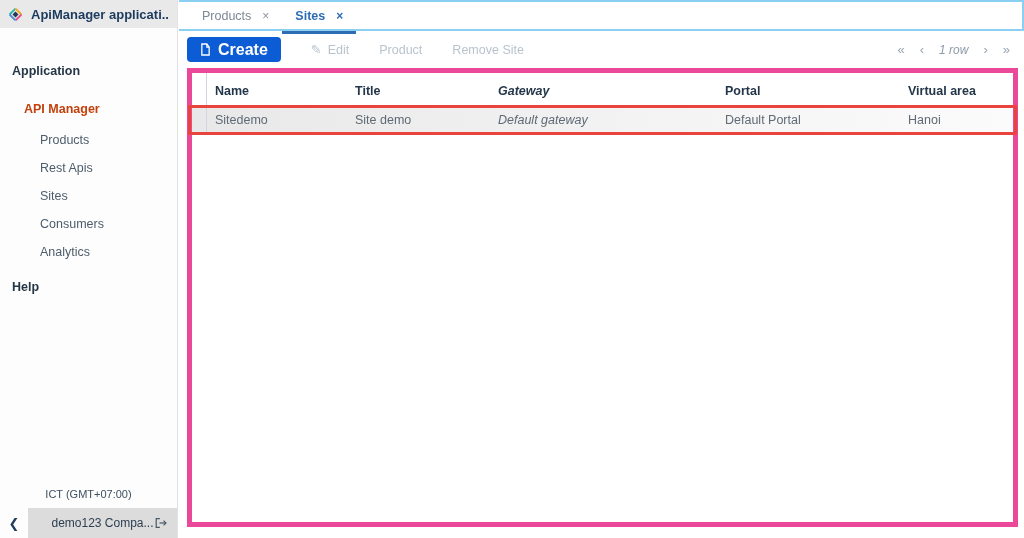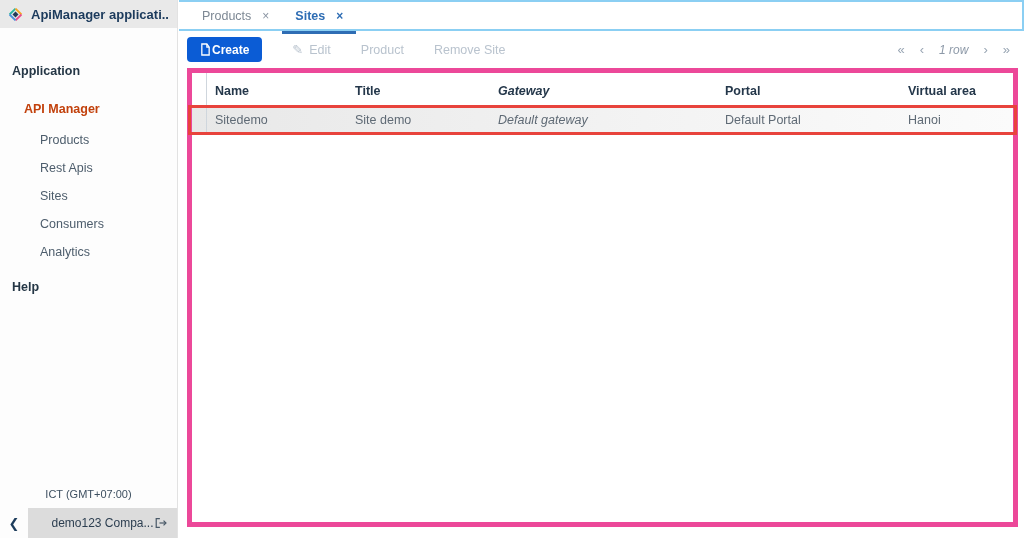--- a/index.html
+++ b/index.html
@@ -81,22 +81,22 @@
   .tab.active::after {
     content: ""; position: absolute; left: 0; right: 0; bottom: -5px;
     height: 3px; background: #2e6db4;
   }
 
   .toolbar {
     height: 37px; display: flex; align-items: center; padding-left: 8px;
   }
   .btn-create {
     height: 25px; background: #0b5cd5; color: #ffffff; border: none;
-    border-radius: 4px; padding: 0 13px; font-size: 12px; font-weight: bold;
-    font-family: inherit; display: flex; align-items: center; gap: 1px;
+    border-radius: 4px; padding: 0 13px; font-size: 16px; font-weight: bold;
+    font-family: inherit; display: flex; align-items: center; gap: 7px;
     cursor: pointer;
   }
   .btn-ghost {
     background: none; border: none; font-family: inherit; font-size: 12.5px;
     color: #b9c3ce; margin-left: 30px; display: flex; align-items: center;
     gap: 6px; cursor: default;
   }
   .pencil-glyph { font-size: 13px; color: #b9c3ce; }
   .pagination {
     margin-left: auto; margin-right: 14px; display: flex; align-items: center;

